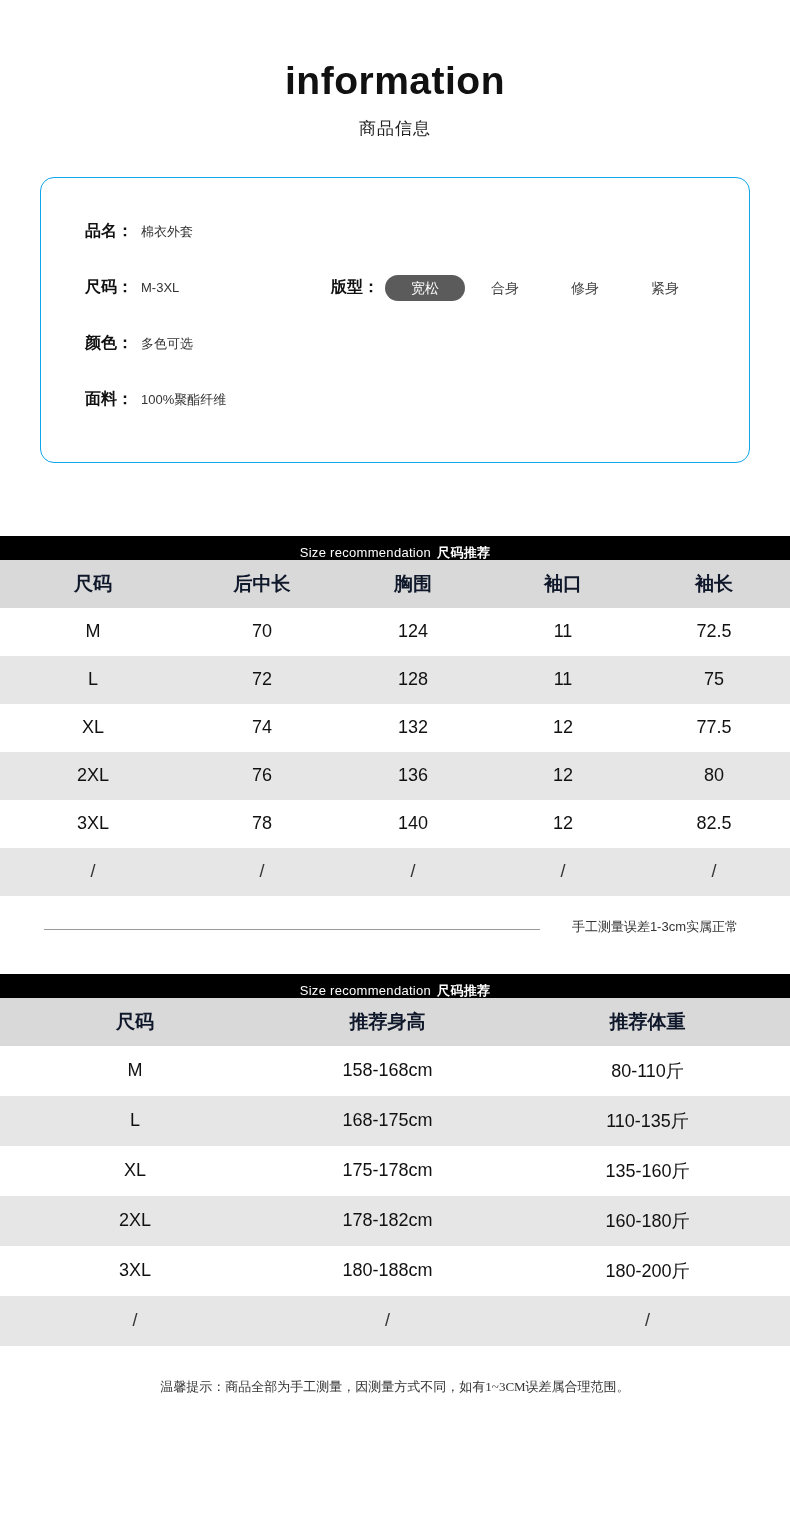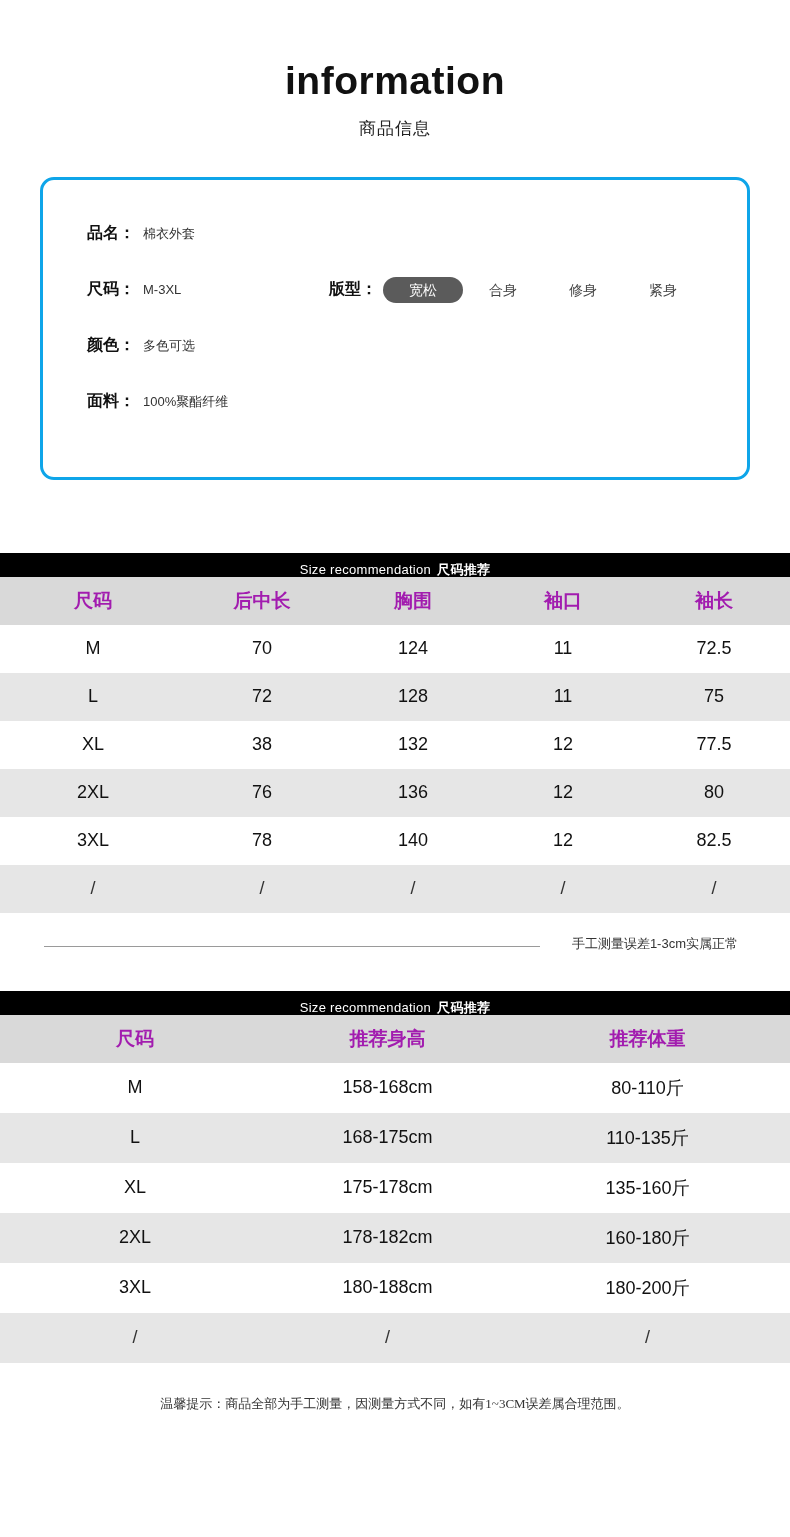--- a/index.html
+++ b/index.html
@@ -35,23 +35,23 @@
   .header-cn {
     margin-top: 14px;
     font-size: 17px;
     color: #222;
     letter-spacing: 1px;
   }
 
   
   .info-card {
     margin: 37px 40px 0 40px;
-    border: 3px solid #0ea5e9;
+    border: 1px solid #0ea5e9;
     border-radius: 14px;
-    padding: 26px 0 47px 0;
+    padding: 26px 0 34px 0;
     box-sizing: border-box;
   }
   .info-row {
     display: flex;
     align-items: center;
     height: 56px;
     padding: 0 44px;
     box-sizing: border-box;
   }
   .info-col-left {
@@ -122,21 +122,21 @@
   table.size-table td, table.size-table th {
     text-align: center;
     font-weight: normal;
     padding: 0;
   }
   table.size-table thead th {
     background: #d9d9d9;
     height: 48px;
     font-size: 19px;
     font-weight: bold;
-    color: #a21caf;
+    color: #0f172a;
   }
   table.size-table tbody td {
     height: 48px;
     font-size: 18px;
     color: #111;
   }
   table.size-table tbody tr.odd td { background: #ffffff; }
   table.size-table tbody tr.even td { background: #e6e6e6; }
   table.size-table tbody tr.blank td { background: #e6e6e6; color: #333; }
 
@@ -262,21 +262,21 @@
       </tr>
       <tr class="even">
         <td>L</td>
         <td>72</td>
         <td>128</td>
         <td>11</td>
         <td>75</td>
       </tr>
       <tr class="odd">
         <td>XL</td>
-        <td>38</td>
+        <td>74</td>
         <td>132</td>
         <td>12</td>
         <td>77.5</td>
       </tr>
       <tr class="even">
         <td>2XL</td>
         <td>76</td>
         <td>136</td>
         <td>12</td>
         <td>80</td>

